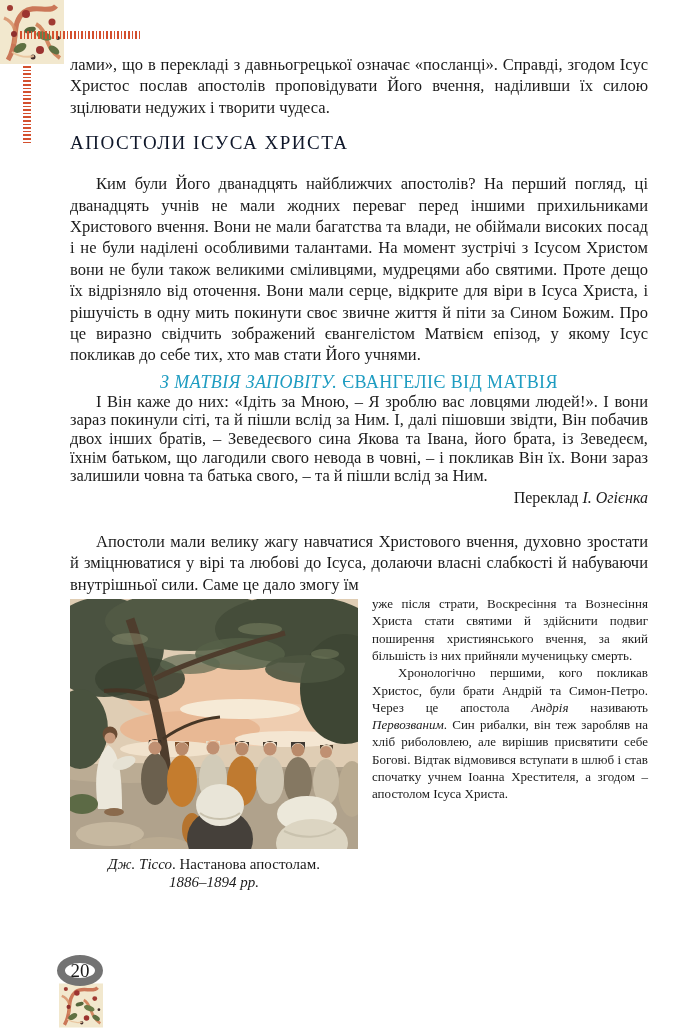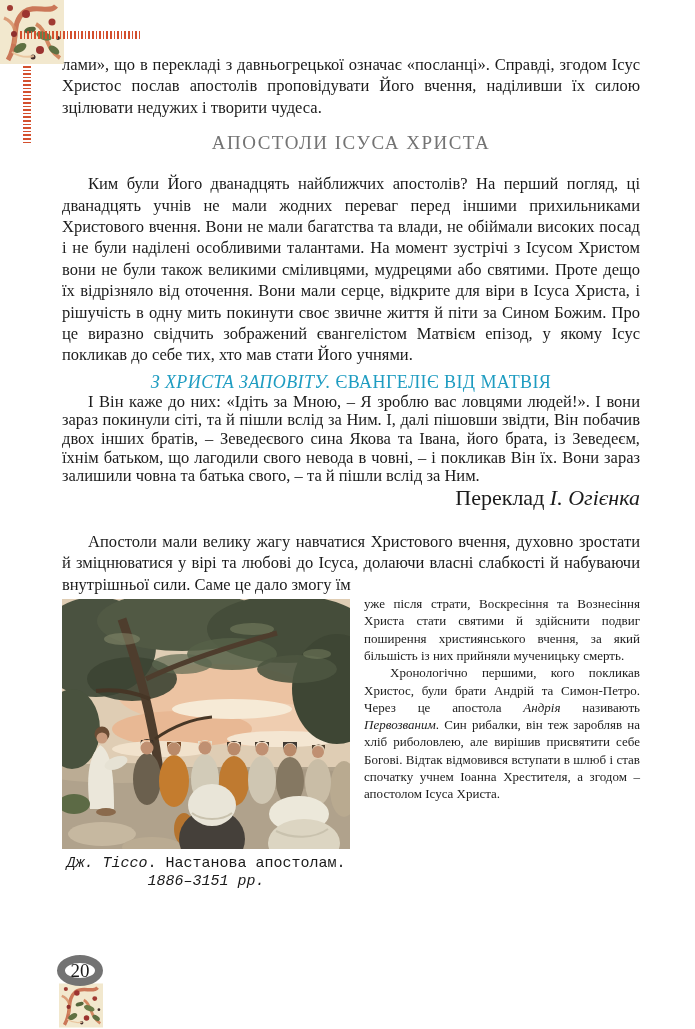--- a/index.html
+++ b/index.html
@@ -13,36 +13,36 @@
   .orn-bottom { position:absolute; left:59px; top:982px; width:44px; height:47px; overflow:hidden; z-index:1; }
   .dash-h {
     position:absolute; left:20px; top:31px; width:120px; height:8px;
     background:repeating-linear-gradient(to right,#d4502e 0 1.6px,transparent 1.6px 3.6px);
   }
   .dash-v {
     position:absolute; left:23px; top:66px; width:8px; height:79px;
     background:repeating-linear-gradient(to bottom,#d4502e 0 1.6px,transparent 1.6px 3.6px);
   }
   
-  .content { position:absolute; left:62px; top:54px; width:578px; }
+  .content { position:absolute; left:70px; top:54px; width:578px; }
   .body-p { margin:0; font-size:16.5px; line-height:21.4px; text-align:justify; }
   .indent { text-indent:26px;margin-top:19px; }
   .head-red {
-    margin:14px 0 7px; text-align:center; font-weight:normal;
-    color:#737373; font-size:19px; letter-spacing:1.5px;
+    margin:14px 0 7px; font-weight:normal;
+    color:#0f172a; font-size:19px; letter-spacing:1.5px;
   }
   .head-teal {
     margin:6px 0 0; text-align:center; font-weight:normal;
     color:#1e9cc1; font-size:18px; letter-spacing:.4px;
   }
   .it { font-style:italic; }
   .subtitle { margin:2px 0 4px; text-align:center; font-style:italic; font-size:16.5px; line-height:21px; }
   .quote-p { margin:0; font-size:16.5px; line-height:18.6px; text-align:justify; }
-  .attr { margin:2px 0 24px; font-size:22px; line-height:19px; text-align:right; }
-  .figure { float:left; width:288px; margin:4px 14px 2px 0;font-family:Liberation Mono, monospace; }
+  .attr { margin:2px 0 24px; font-size:16px; line-height:19px; text-align:right; }
+  .figure { float:left; width:288px; margin:4px 14px 2px 0; }
   .fig-img svg { display:block; }
   .fig-cap { margin-top:6px; text-align:center; font-size:15px; line-height:18px; }
   .wrap-p { margin:0; font-size:13px; line-height:17.3px; text-align:justify; }
   
   .page-num {
     position:absolute; left:57px; top:955px; width:46px; height:31px;
     border:8px solid #737373; border-radius:50%; background:#fff;
     display:flex; align-items:center; justify-content:center;
     font-size:19px; z-index:3; box-sizing:border-box;
   }
@@ -82,21 +82,21 @@
   <div class="dash-v"></div>
 
   <div class="content">
 
     <p class="body-p">лами», що в перекладі з давньогрецької означає «посланці». Справді, згодом Ісус Христос послав апостолів проповідувати Його вчення, наділивши їх силою зцілювати недужих і творити чудеса.</p>
 
     <h2 class="head-red">АПОСТОЛИ ІСУСА ХРИСТА</h2>
 
     <p class="body-p indent">Ким були Його дванадцять найближчих апостолів? На перший погляд, ці дванадцять учнів не мали жодних переваг перед іншими прихильниками Христового вчення. Вони не мали багатства та влади, не обіймали високих посад і не були наділені особливими талантами. На момент зустрічі з Ісусом Христом вони не були також великими сміливцями, мудрецями або святими. Проте дещо їх відрізняло від оточення. Вони мали серце, відкрите для віри в Ісуса Христа, і рішучість в одну мить покинути своє звичне життя й піти за Сином Божим. Про це виразно свідчить зображений євангелістом Матвієм епізод, у якому Ісус покликав до себе тих, хто мав стати Його учнями.</p>
 
-    <h3 class="head-teal"><span class="it">З ХРИСТА ЗАПОВІТУ.</span> <span>ЄВАНГЕЛІЄ ВІД МАТВІЯ</span></h3>
+    <h3 class="head-teal"><span class="it">З МАТВІЯ ЗАПОВІТУ.</span> <span>ЄВАНГЕЛІЄ ВІД МАТВІЯ</span></h3>
 
 
     <div class="quote">
       <p class="quote-p indent">І Він каже до них: «Ідіть за Мною, – Я зроблю вас ловцями людей!». І вони зараз покинули сіті, та й пішли вслід за Ним. І, далі пішовши звідти, Він побачив двох інших братів, – Зеведеєвого сина Якова та Івана, його брата, із Зеведеєм, їхнім батьком, що лагодили свого невода в човні, – і покликав Він їх. Вони зараз залишили човна та батька свого, – та й пішли вслід за Ним.</p>
       <div class="attr"><span>Переклад</span> <span class="it">І. Огієнка</span></div>
     </div>
 
     <p class="body-p indent">Апостоли мали велику жагу навчатися Христового вчення, духовно зростати й зміцнюватися у вірі та любові до Ісуса, долаючи власні слабкості й набуваючи внутрішньої сили. Саме це дало змогу їм</p>
 
     <div class="figure">
@@ -162,21 +162,21 @@
           <ellipse cx="150" cy="240" rx="33" ry="30" fill="#45403a"></ellipse>
           <ellipse cx="150" cy="206" rx="24" ry="21" fill="#e9e5d8"></ellipse>
           <path d="M130,214 C140,222 160,222 170,214" stroke="#c9c2ae" stroke-width="2" fill="none"></path>
           <ellipse cx="237" cy="215" rx="30" ry="18" fill="#ece8da"></ellipse>
           <ellipse cx="242" cy="244" rx="36" ry="24" fill="#dcd5c2"></ellipse>
           <path d="M214,232 C230,240 252,240 266,230" stroke="#c9c2ae" stroke-width="2" fill="none"></path>
         </svg>
       </div>
       <div class="fig-cap">
         <span class="it">Дж. Тіссо</span><span>. Настанова апостолам.</span><br>
-        <span class="it">1886–3151 рр.</span>
+        <span class="it">1886–1894 рр.</span>
       </div>
     </div>
 
     <p class="wrap-p">уже після страти, Воскресіння та Вознесіння Христа стати святими й здійснити подвиг поширення християнського вчення, за який більшість із них прийняли мученицьку смерть.</p>
     <p class="wrap-p indent"><span>Хронологічно першими, кого покликав Христос, були брати Андрій та Симон-Петро. Через це апостола </span><span class="it">Андрія</span><span> називають </span><span class="it">Первозваним</span><span>. Син рибалки, він теж заробляв на хліб риболовлею, але вирішив присвятити себе Богові. Відтак відмовився вступати в шлюб і став спочатку учнем Іоанна Хрестителя, а згодом – апостолом Ісуса Христа.</span></p>
 
   </div>
 
   <div class="orn-bottom">
     <svg width="44" height="47" viewBox="0 0 60 64" preserveAspectRatio="xMidYMin slice">

